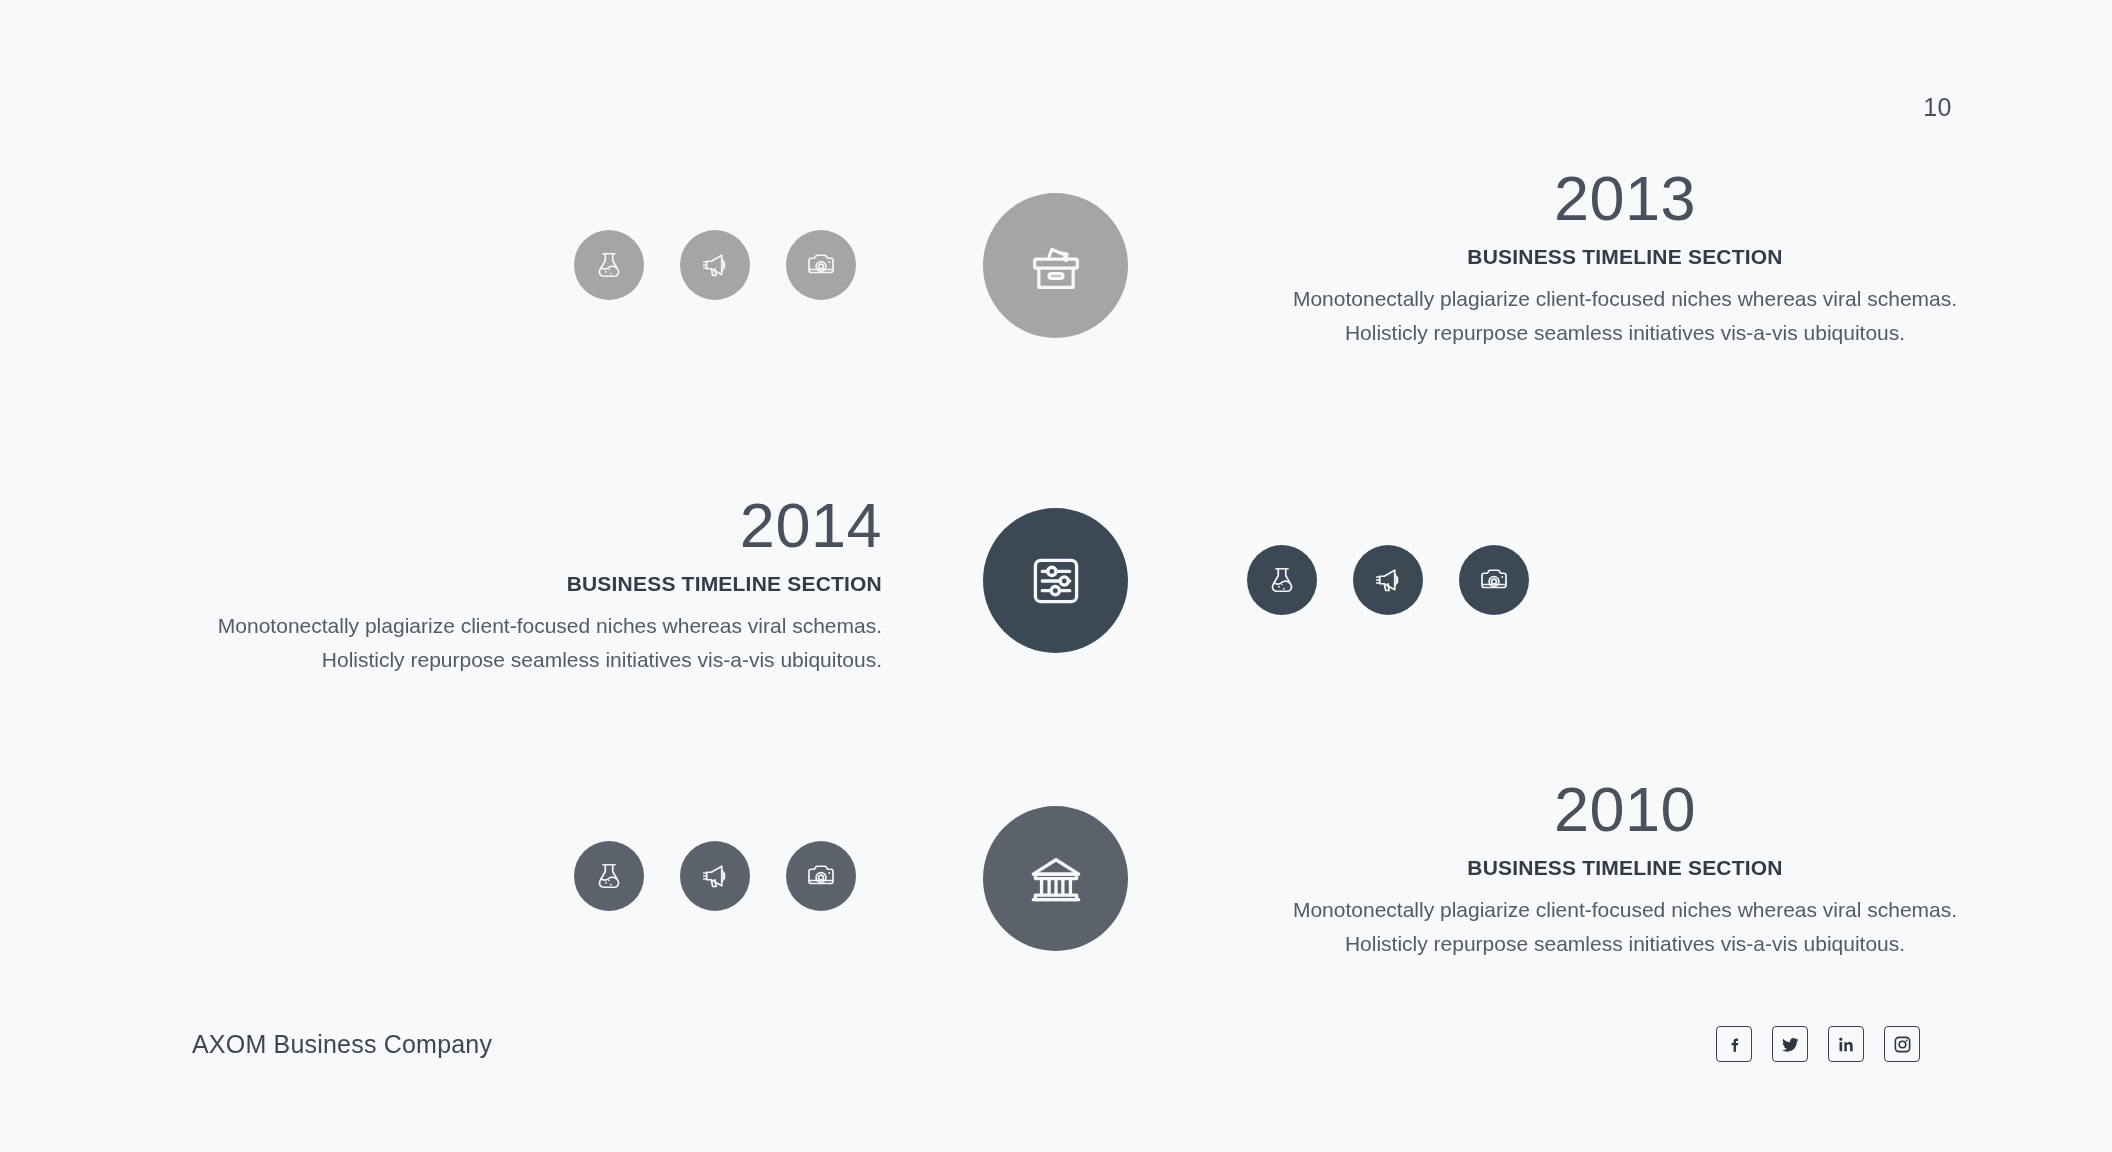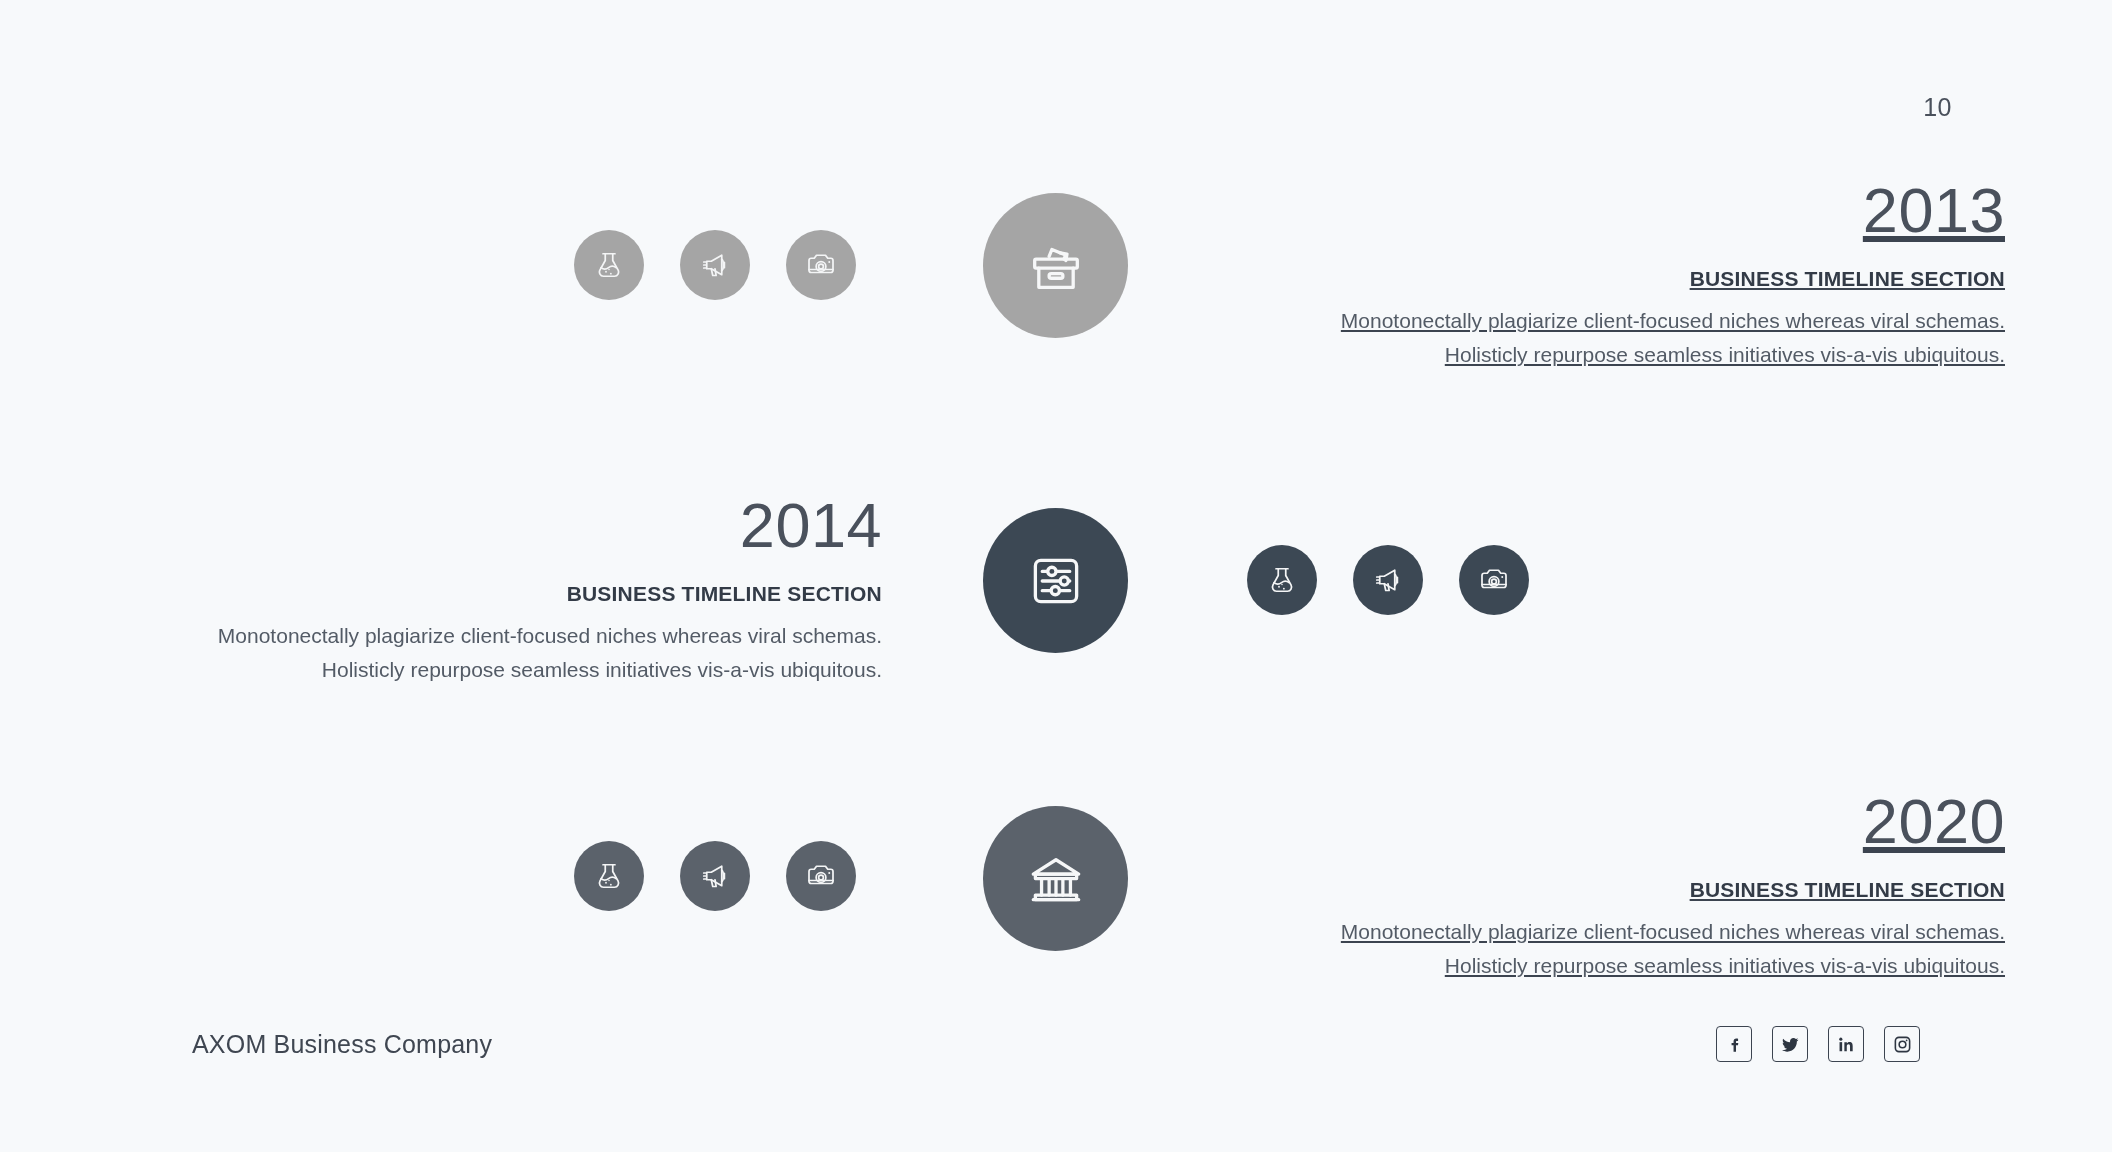--- a/index.html
+++ b/index.html
@@ -81,34 +81,34 @@
     justify-content: center;
     flex: 0 0 auto;
   }
   .small-circle svg { width: 36px; height: 36px; display: block; }
 
   
   .text-block {
     position: absolute;
     width: 760px;
   }
-  .text-right { left: 1245px; top: 12px; text-align: right; text-decoration: underline; }
+  .text-right { left: 1245px; top: 0px; text-align: center; }
   .text-left  { left: 122px;  top: 12px; text-align: right; }
 
   .year {
     font-size: 63px;
     font-weight: 400;
     color: #4a515c;
     line-height: 1.05;
     letter-spacing: 0.5px;
     font-family: "Liberation Sans", sans-serif;
   }
 
   .subtitle {
-    margin-top: 24px;
+    margin-top: 14px;
     font-size: 21px;
     font-weight: 700;
     color: #333b47;
     letter-spacing: 0.2px;
   }
 
   .body-text {
     margin-top: 13px;
     font-size: 21px;
     line-height: 1.62;
@@ -316,21 +316,21 @@
           <path d="M7.5 20.5L24 10l16.5 10.5z"></path>
           <rect x="9" y="20.5" width="30" height="3.2"></rect>
           <path d="M13.5 23.7v12M19 23.7v12M24 23.7v12M29 23.7v12M34.5 23.7v12"></path>
           <rect x="9" y="35.7" width="30" height="3.3"></rect>
           <path d="M7.5 39h33"></path>
         </svg>
       </span>
     </div>
 
     <div class="text-block text-right">
-      <div class="year">2020</div>
+      <div class="year">2010</div>
       <div class="subtitle">BUSINESS TIMELINE SECTION</div>
       <div class="body-text">Monotonectally plagiarize client-focused niches whereas viral schemas.</div>
       <div class="body-text" style="margin-top:0">Holisticly repurpose seamless initiatives vis-a-vis ubiquitous.</div>
     </div>
   </div>
 
   <div class="footer-company">AXOM Business Company</div>
 
   <div class="social-row">
     <div class="social-btn">

